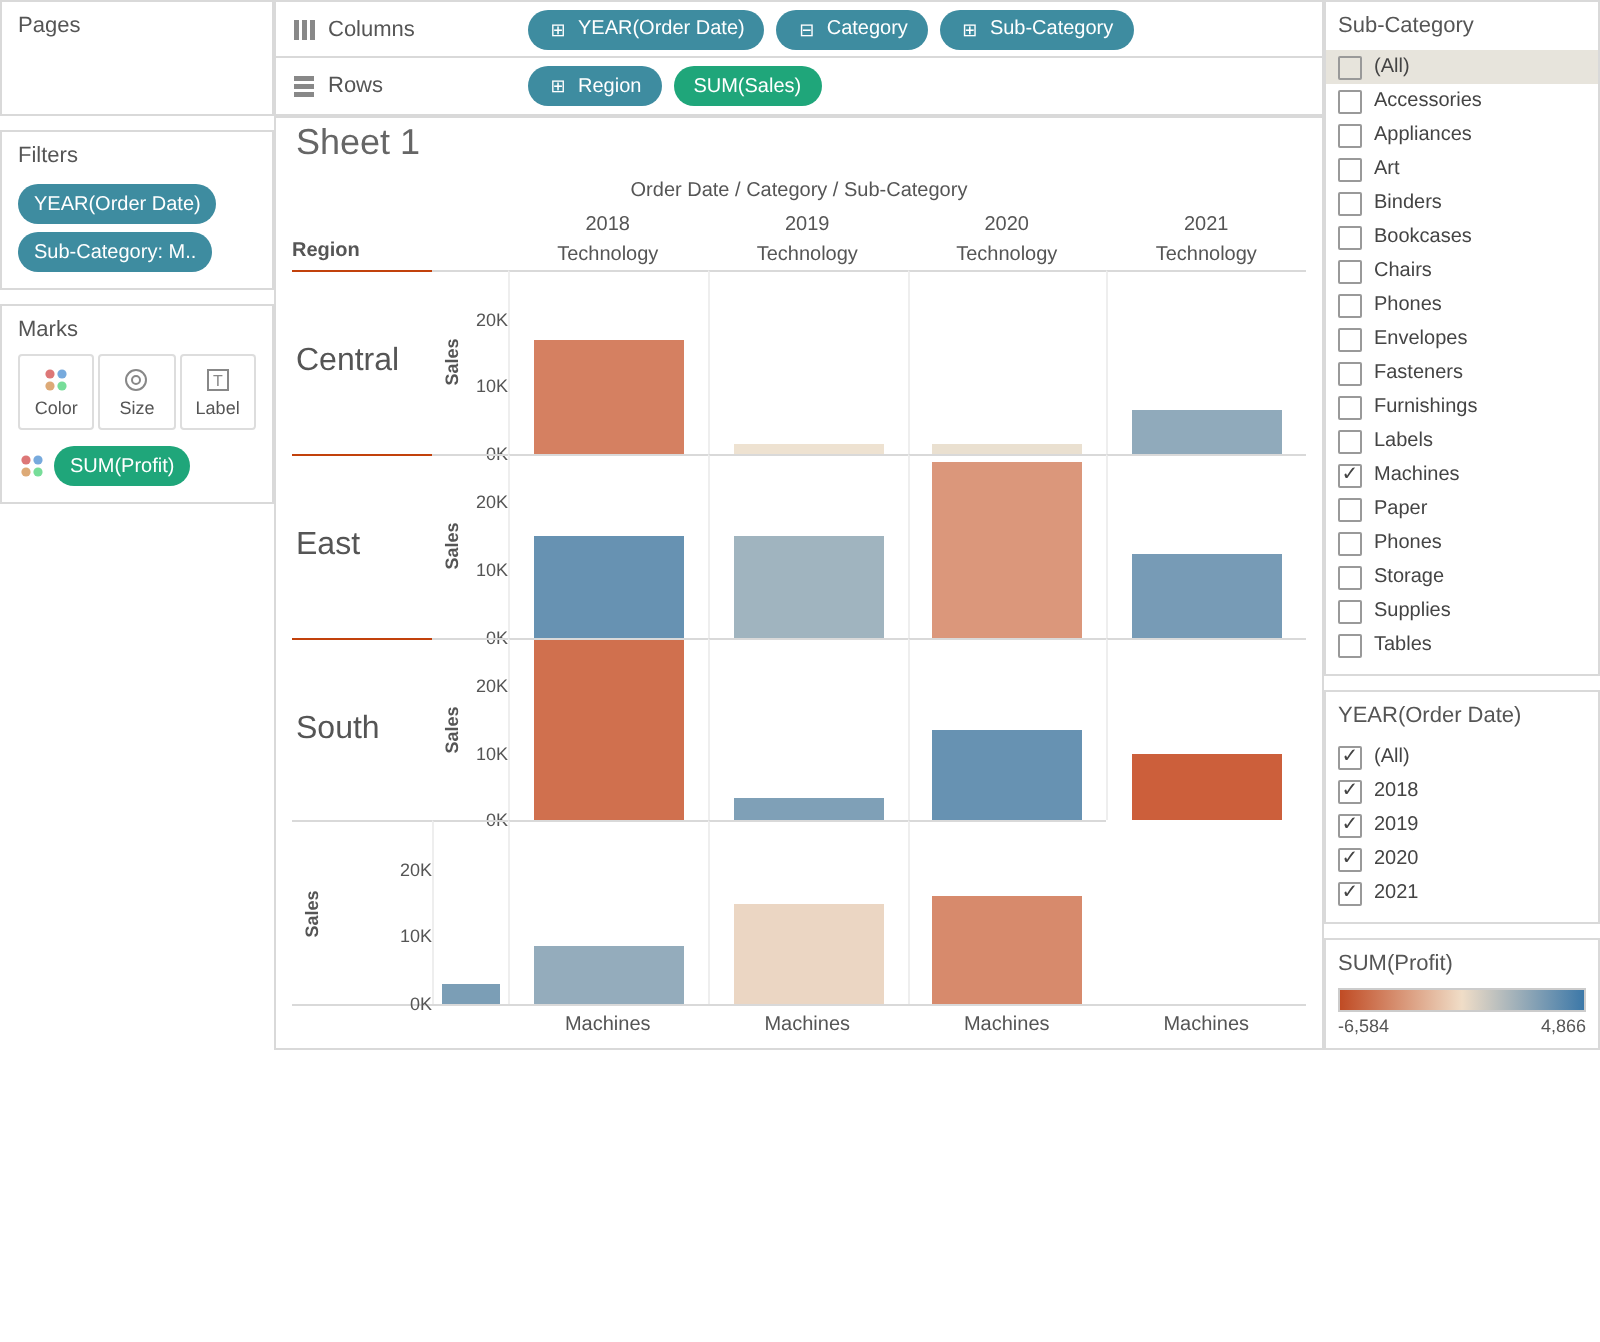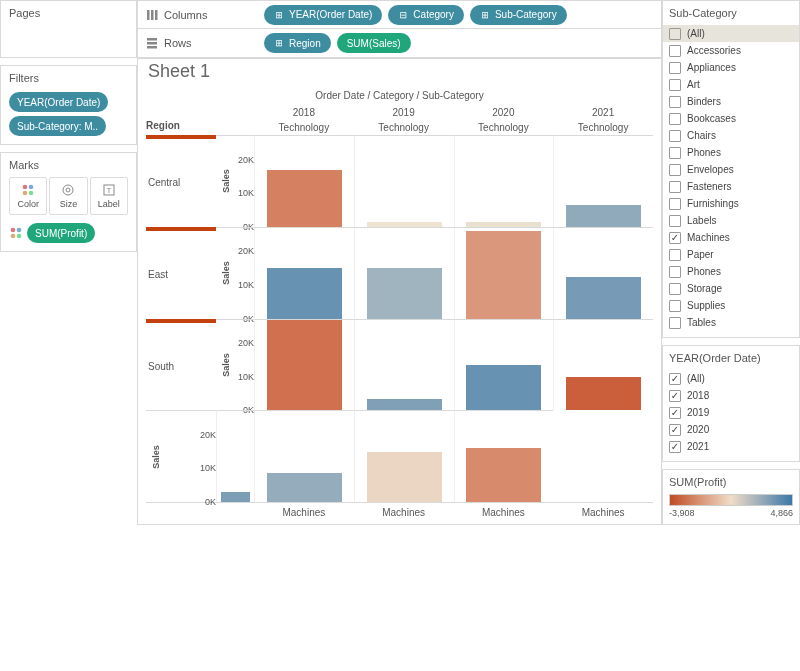--- a/index.html
+++ b/index.html
@@ -45,21 +45,21 @@
   
   .viz { flex:1; border:1px solid #d9d9d9; border-top:none; padding:0 8px 4px 8px; display:flex; flex-direction:column; overflow:hidden;}
   .sheet-title { font-size:18px; color:#666; font-weight:400; margin:2px 0 8px 2px;}
   .chart-wrap { flex:1; display:flex; flex-direction:column; }
   .col-headers { display:grid; grid-template-columns: 70px 38px repeat(4, 1fr); font-size:10px; color:#555; }
   .axis-title { grid-column: 1 / span 6; text-align:center; font-size:10px; color:#555; padding-bottom:4px;}
   .col-headers .cell { text-align:center; padding:2px 0;}
   .region-label-corner { font-weight:bold; font-size:10px; align-self:end; padding-bottom:4px;}
 
   .chart-body { display:grid; grid-template-columns: 70px 38px repeat(4, 1fr); }
-  .reg-cell { border-top:4px solid #c2410c; display:flex; align-items:center; font-size:10px; color:#555; padding-left:2px;}
+  .reg-cell { border-top:1px solid #c2410c; display:flex; align-items:center; font-size:16px; color:#555; padding-left:2px;}
   .yaxis-cell { border-top:1px solid #d9d9d9; position:relative; }
   .yaxis-label { position:absolute; left:-2px; top:50%; transform: translateY(-50%) rotate(-90deg); transform-origin:center; font-size:9px; color:#555; font-weight:bold;}
   .ytick { position:absolute; right:0; font-size:9px; color:#555; transform:translateY(50%);}
   .bar-cell { border-top:1px solid #d9d9d9; border-left:1px solid #eee; position:relative; }
   .bar { position:absolute; left:12%; right:12%; bottom:0; }
 
   .bottom-labels { display:grid; grid-template-columns:70px 38px repeat(4,1fr); font-size:10px; color:#555; border-top:1px solid #d9d9d9;}
   .bottom-labels .cell { text-align:center; padding:4px 0 2px;}
 
   
@@ -390,18 +390,18 @@
           <div class="check-row">
             <div class="cbox checked"></div>
             <span>2021</span>
           </div>
         </div>
     </div>
     <div class="card">
       <div class="card-title">SUM(Profit)</div>
       <div class="legend-bar"></div>
       <div class="legend-ticks">
-        <span>-3,908</span>
+        <span>-6,584</span>
         <span>4,866</span>
       </div>
     </div>
   </div>
 </div>
 
 </body></html>

